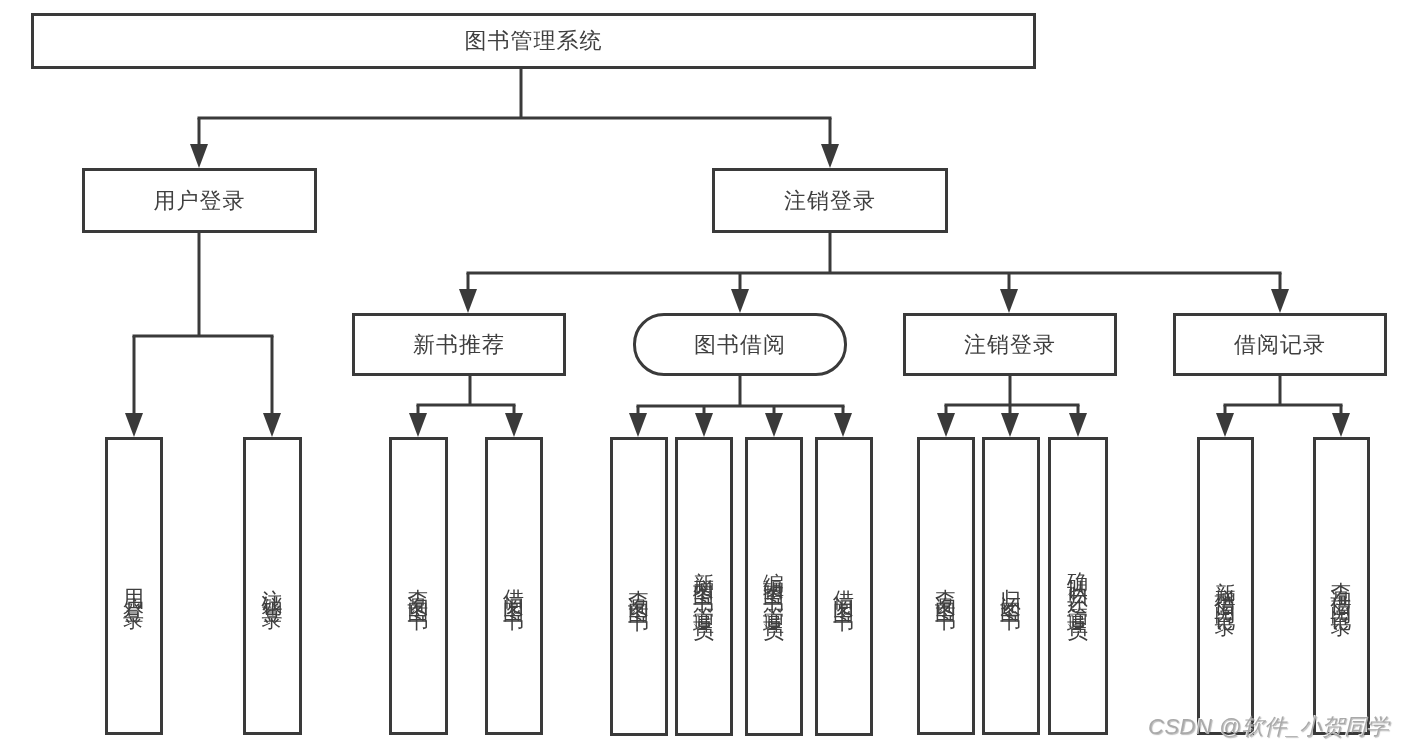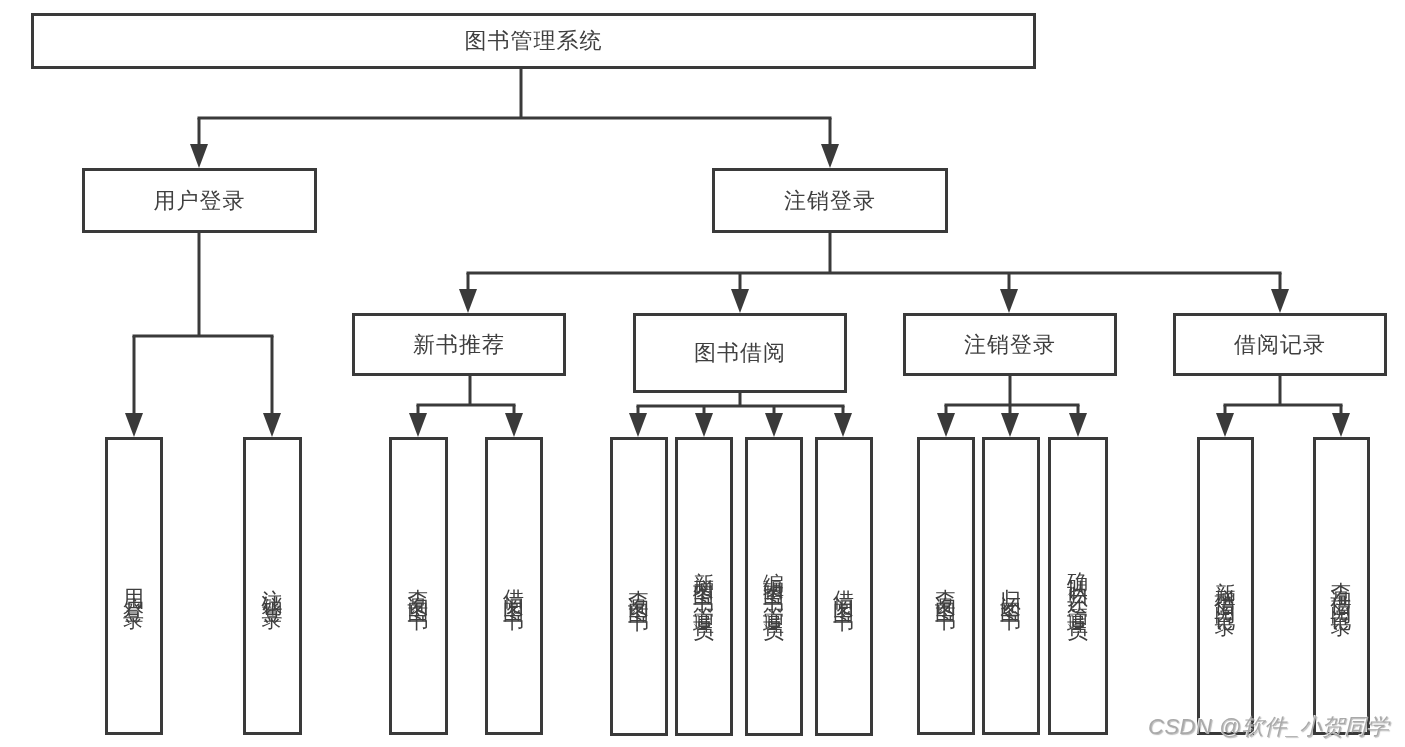--- a/index.html
+++ b/index.html
@@ -128,21 +128,21 @@
   <div class="box h" style="left:82px; top:168px; width:235px; height:65px;">
     <span class="label">用户登录</span>
   </div>
   <div class="box h" style="left:712px; top:168px; width:236px; height:65px;">
     <span class="label">注销登录</span>
   </div>
 
   <div class="box h" style="left:352px; top:313px; width:214px; height:63px;">
     <span class="label">新书推荐</span>
   </div>
-  <div class="box h" style="left:633px; top:313px; width:214px; height:80px;">
+  <div class="box h" style="left:633px; top:313px; width:214px; height:63px;border-radius:31px;">
     <span class="label">图书借阅</span>
   </div>
   <div class="box h" style="left:903px; top:313px; width:214px; height:63px;">
     <span class="label">注销登录</span>
   </div>
   <div class="box h" style="left:1173px; top:313px; width:214px; height:63px;">
     <span class="label">借阅记录</span>
   </div>
 
   <div class="box v" style="left:105px; top:437px; width:58px; height:298px;">

